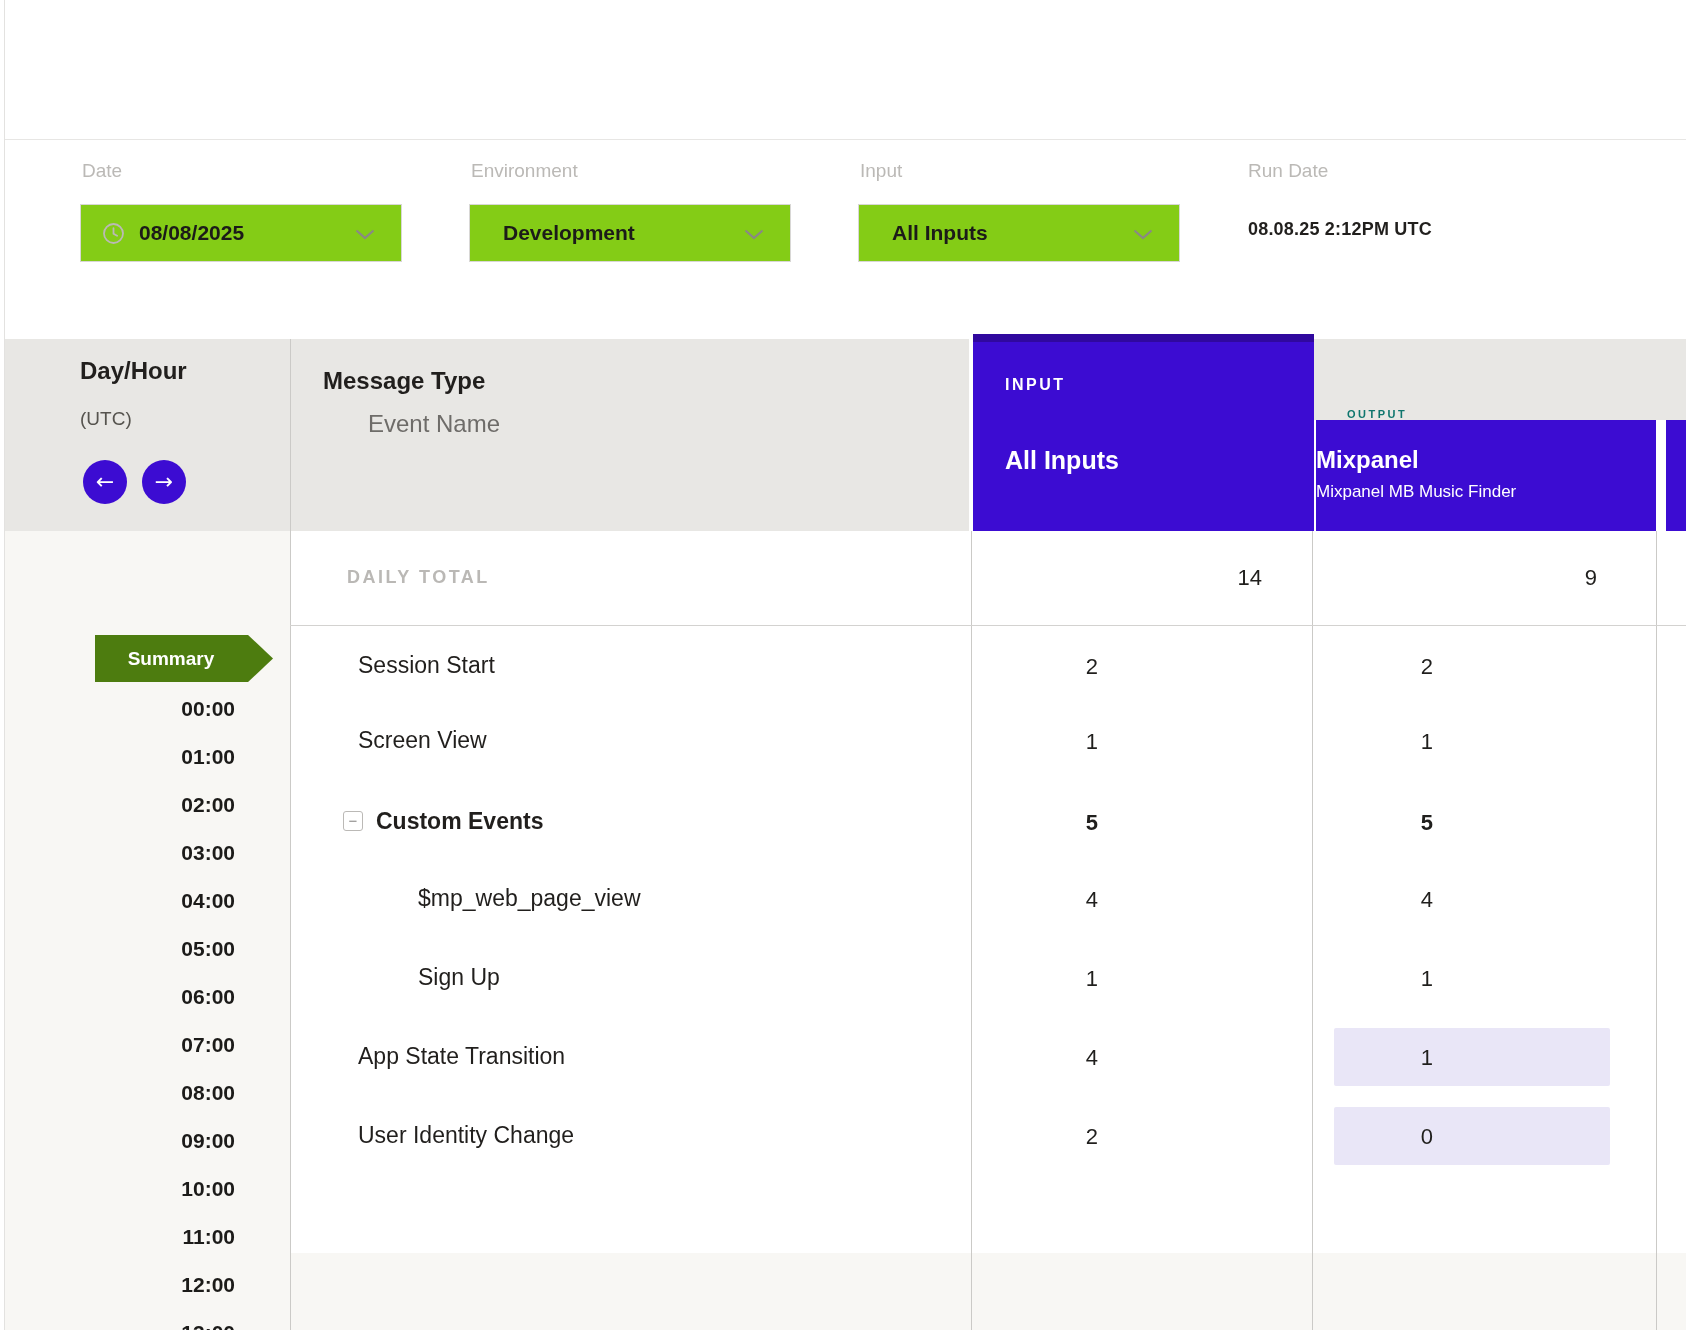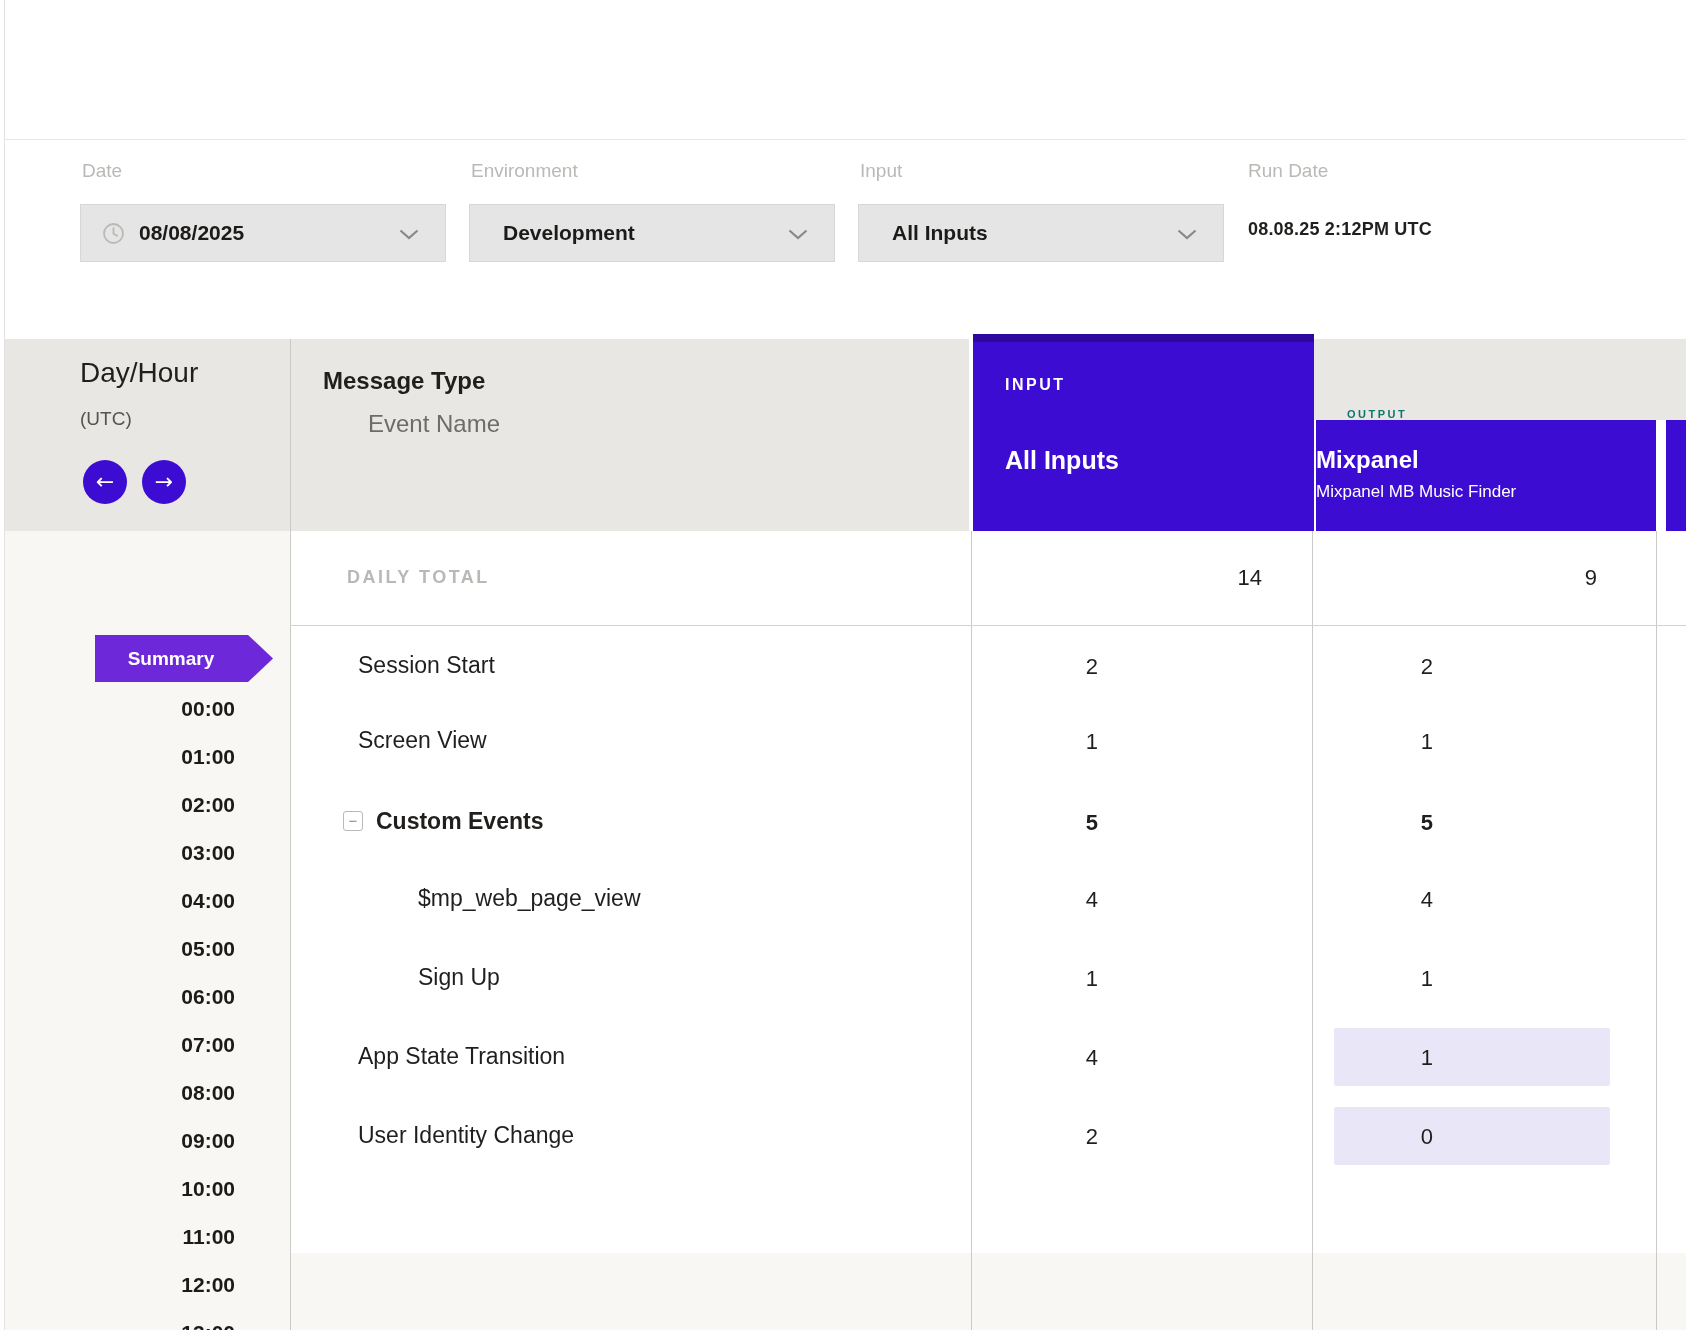--- a/index.html
+++ b/index.html
@@ -14,31 +14,31 @@
   
   .topbar-border { left:0; top:139px; width:1686px; height:1px; background:#e7e6e4; }
   .left-strip { left:0; top:0; width:5px; height:1330px; background:#fff; border-right:1px solid #e3e2e0; z-index:40; }
   .breadcrumb { left:80px; top:36px; display:flex; align-items:center; gap:22px; }
   .crumb { font-size:29px; font-weight:600; letter-spacing:.2px; }
   .crumb-sep { font-size:32px; font-weight:300; color:#cfcdca; transform:translateY(-2px); }
 
   
   .flt-label { top:160px; font-size:19px; color:#bbb9b6; }
   .select-box {
-    top:204px; width:366px; height:58px; background:#e5e5e5;
+    top:204px; width:322px; height:58px; background:#84cc16;
     border:1px solid #d8d7d5; display:flex; align-items:center;
   }
   .select-value { font-size:21px; font-weight:700; color:#1c1b19; }
   .chevron { position:absolute; right:26px; top:24px; }
   .clock { margin:0 14px 0 21px; display:block; }
   .run-date-value { top:219px; font-size:18px; font-weight:700; letter-spacing:.2px; }
 
   
   .band { left:0; top:339px; width:1686px; height:192px; background:#e8e7e4; }
-  .dayhour-title { left:80px; top:357px; font-size:28px; font-weight:400;text-align:right; }
+  .dayhour-title { left:80px; top:357px; font-size:24px; font-weight:700;text-align:right; }
   .dayhour-sub { left:80px; top:408px; font-size:19px; color:#56544f; }
   .nav-btn {
     top:460px; width:44px; height:44px; border-radius:50%;
     background:#3c0cd2; border:none; cursor:pointer;
     color:#fff; font-size:22px; line-height:44px; text-align:center;
     font-family:"DejaVu Sans",sans-serif; padding:0;
   }
   .msgtype-title { left:323px; top:367px; font-size:24px; font-weight:700; }
   .msgtype-sub { left:368px; top:410px; font-size:24px; color:#6e6c69; }
 
@@ -74,21 +74,21 @@
   .row .cell-num.bold { font-weight:700; }
   .collapse-btn {
     position:absolute; left:53px; top:17px; width:20px; height:20px;
     background:#fff; border:1px solid #bbb9b6; border-radius:3px;
     color:#8a8886; font-size:15px; line-height:18px; text-align:center;
     cursor:pointer; padding:0;
   }
   .hl-box { position:absolute; left:1044px; top:-1px; width:276px; height:58px; background:#e9e6f7; border-radius:2px; }
 
   .summary-badge {
-    left:95px; top:635px; width:178px; height:47px; background:#6d28d9;
+    left:95px; top:635px; width:178px; height:47px; background:#4d7c0f;
     clip-path:polygon(0 0, 86% 0, 100% 50%, 86% 100%, 0 100%);
     color:#fff; font-size:19px; font-weight:700; text-align:center;
     line-height:47px; padding-right:26px; cursor:pointer; z-index:9; border:none;
   }
   .hour { left:0; width:235px; height:26px; text-align:right; font-size:21px; font-weight:700; line-height:26px; color:#1c1b19; cursor:pointer; z-index:9; }
 </style>
 </head>
 <body>
 
 <div class="page">

